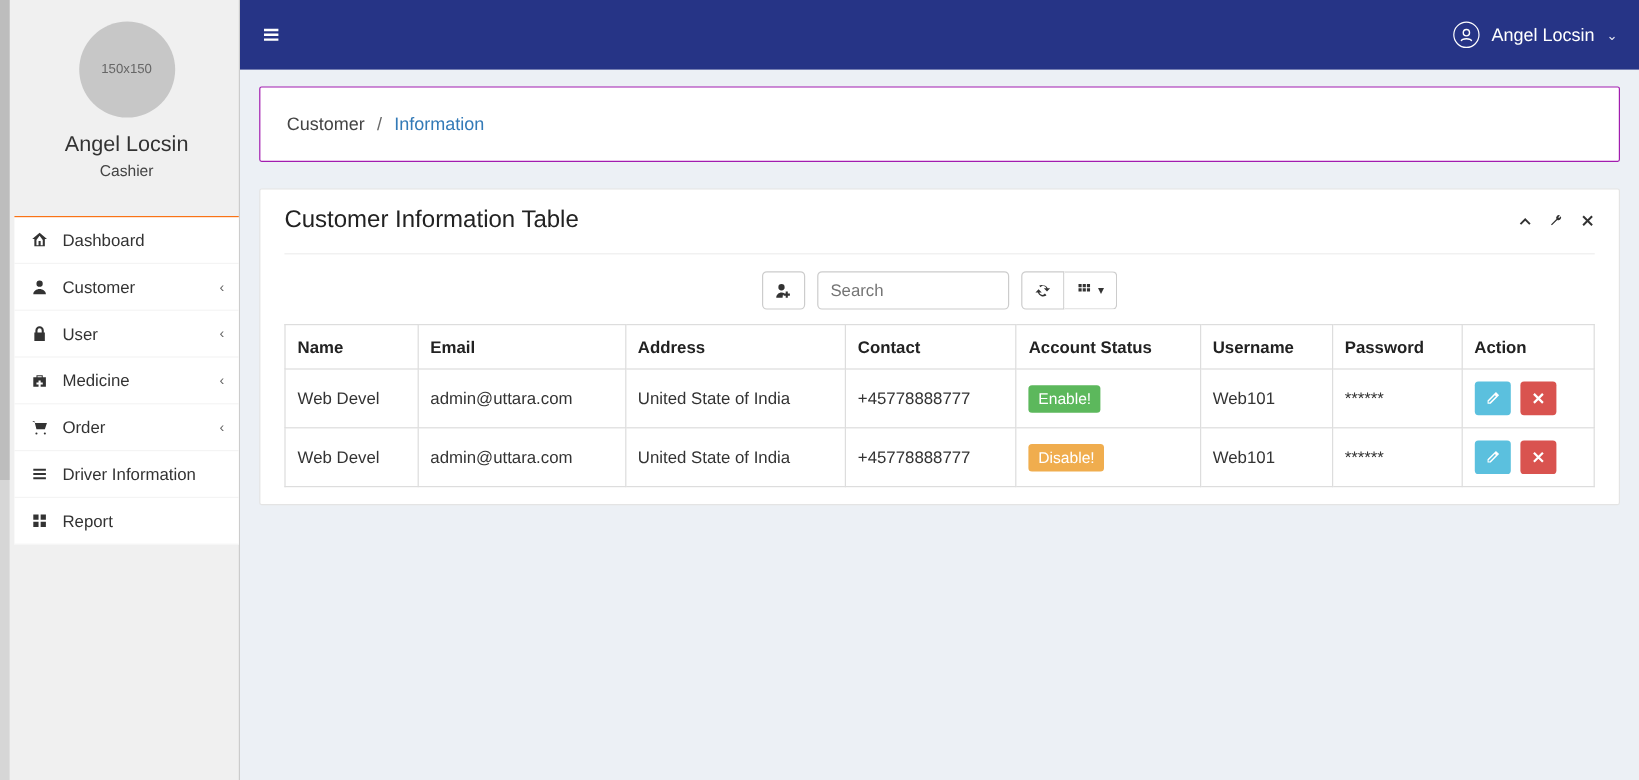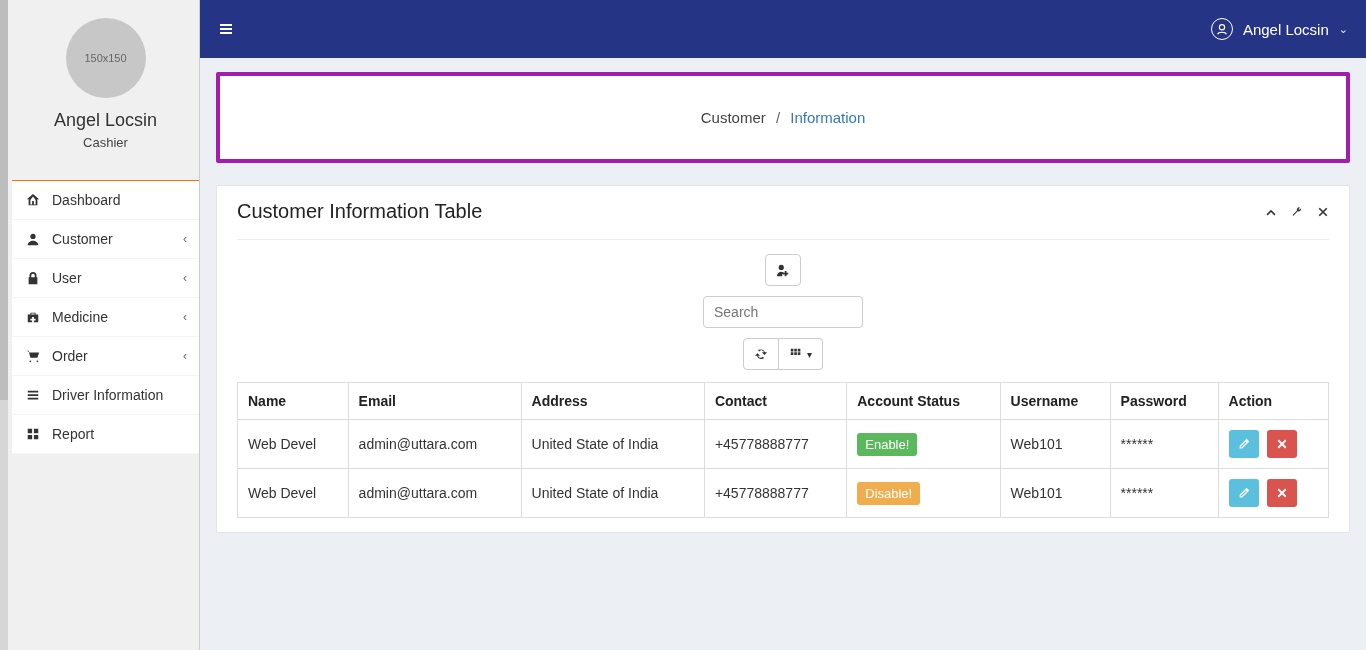--- a/index.html
+++ b/index.html
@@ -82,24 +82,24 @@
     width: 22px; height: 22px; border-radius: 50%; border: 1.5px solid #fff;
     display: flex; align-items: center; justify-content: center;
   }
   .user-menu .uavatar svg { width: 14px; height: 14px; }
   .user-menu .uname { font-size: 15px; }
   .user-menu .udown { font-size: 11px; opacity: .9; }
 
   .content { padding: 14px 16px; }
   .breadcrumb-card {
     background: #fff;
-    border: 4px solid #a21caf;
+    border: 1px solid #a21caf;
     border-radius: 2px;
-    padding: 33px 22px;
-    text-align: center;
+    padding: 22px 22px;
+    text-align: left;
     margin-bottom: 22px;
     font-size: 15px;
     color: #444;
   }
   .breadcrumb-card a { color: #337ab7; text-decoration: none; }
   .breadcrumb-sep { margin: 0 6px; color: #666; }
 
   .panel {
     background: #fff;
     border: 1px solid #e4e4e4;
@@ -110,22 +110,22 @@
     padding: 14px 20px 8px 20px;
     font-size: 20px;
     color: #222;
     justify-content: space-between;
   }
   .panel-head .tools { margin-left: auto; display: flex; gap: 14px; color: #333; }
   .panel-head .tools span { cursor: pointer; font-size: 14px; }
   .panel-rule { border: 0; border-top: 1px solid #eee; margin: 8px 20px 14px 20px; }
 
   .toolbar-row {
-    display: flex; justify-content: flex-end; align-items: center;
-    gap: 10px; padding: 0 20px 12px 20px; flex-direction: column;
+    display: flex; justify-content: center; align-items: center;
+    gap: 10px; padding: 0 20px 12px 20px;
   }
   .btn {
     border: 1px solid #ccc;
     background: #fff;
     border-radius: 4px;
     height: 32px;
     min-width: 36px;
     display: inline-flex; align-items: center; justify-content: center;
     padding: 0 10px;
     cursor: pointer;

